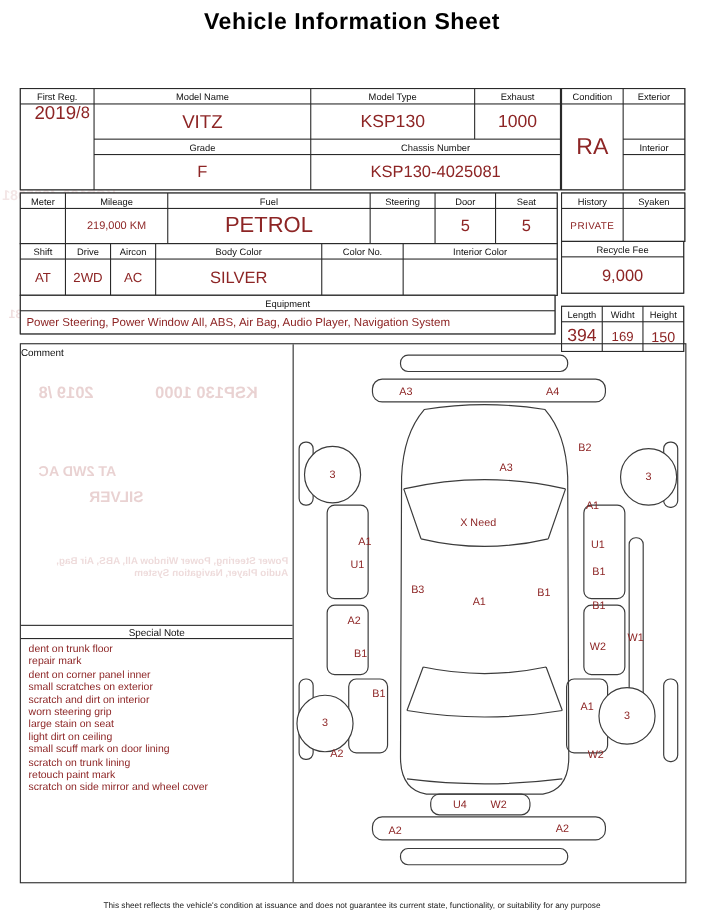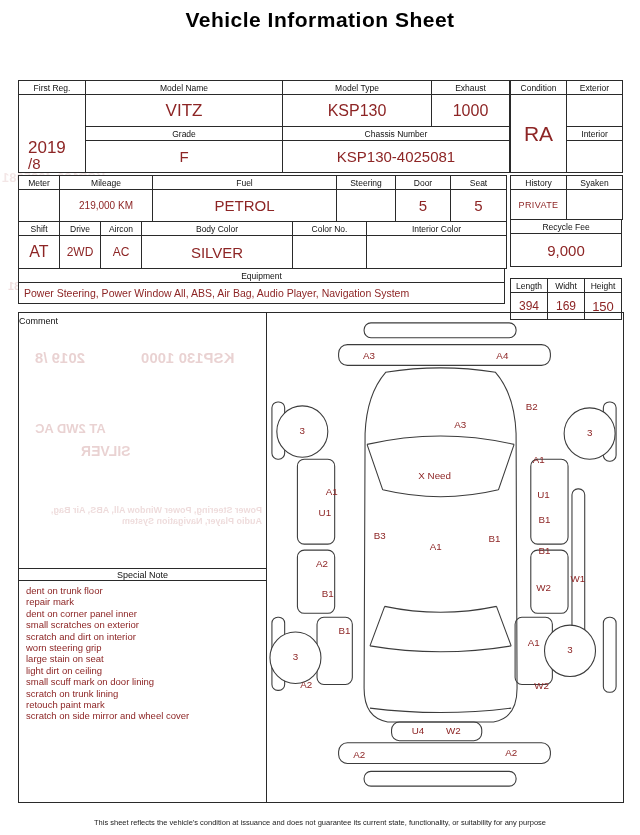--- a/index.html
+++ b/index.html
@@ -24,21 +24,21 @@
 
   .tA{left:18px;top:60px;grid-template-columns:66px 196px 148px 77px;grid-template-rows:13px 31px 13px 31px;}
   .tB{left:510px;top:60px;grid-template-columns:55px 55px;grid-template-rows:13px 31px 13px 31px;}
   .tC1{left:18px;top:155px;grid-template-columns:40px 92px 183px 58px 54px 55px;grid-template-rows:13px 31px;}
   .tC2{left:18px;top:201px;grid-template-columns:40px 40px 40px 150px 73px 139px;grid-template-rows:13px 32px;}
   .tC3{left:18px;top:248px;grid-template-columns:485px;grid-template-rows:13px 20px;}
   .tD1{left:510px;top:155px;grid-template-columns:55px 55px;grid-template-rows:13px 29px;}
   .tD2{left:510px;top:199px;grid-template-columns:110px;grid-template-rows:13px 32px;}
   .tD3{left:510px;top:258px;grid-template-columns:36px 36px 36px;grid-template-rows:13px 26px;}
 
-  .firstreg{flex-direction:column;align-items:flex-start;justify-content:flex-end;padding-left:9px;font-size:17px;line-height:16px;}
+  .firstreg{flex-direction:row;align-items:flex-start;justify-content:center;padding-left:9px;font-size:17px;line-height:16px;}
   .mainbox{position:absolute;left:18px;top:312px;width:604px;height:489px;border:1px solid var(--line);}
   .commentpane{position:absolute;left:0;top:0;width:247px;height:100%;border-right:1px solid var(--line);}
   .commenthead{position:absolute;top:3px;left:0;width:100%;text-align:left;font-size:9px;color:#111;}
   .snhead{position:absolute;top:255px;left:0;width:100%;height:13px;border-top:1px solid var(--line);border-bottom:1px solid var(--line);
     display:flex;align-items:center;justify-content:center;font-size:9px;color:#111;box-sizing:border-box;}
   .snlist{position:absolute;top:272px;left:7px;right:3px;}
   .note-line{font-size:9.5px;line-height:11.4px;color:var(--red);white-space:nowrap;}
   .diagram{position:absolute;left:249px;top:2px;width:353px;height:484px;}
   .ln{fill:none;stroke:#3c3c3c;stroke-width:1.1;}
   .wheel{fill:#ffffff;stroke:#3c3c3c;stroke-width:1.1;}
@@ -92,34 +92,34 @@
 
   <div class="tbl tC1">
     <div class="h">Meter</div>
     <div class="h">Mileage</div>
     <div class="h">Fuel</div>
     <div class="h">Steering</div>
     <div class="h">Door</div>
     <div class="h">Seat</div>
     <div class="v" style="font-size:11px"></div>
     <div class="v" style="font-size:10px">219,000 KM</div>
-    <div class="v" style="font-size:15px">PETROL</div>
+    <div class="v" style="font-size:20px">PETROL</div>
     <div class="v" style="font-size:11px"></div>
     <div class="v" style="font-size:15px">5</div>
     <div class="v" style="font-size:15px">5</div>
   </div>
 
   <div class="tbl tC2">
     <div class="h">Shift</div>
     <div class="h">Drive</div>
     <div class="h">Aircon</div>
     <div class="h">Body Color</div>
     <div class="h">Color No.</div>
     <div class="h">Interior Color</div>
-    <div class="v" style="font-size:16px">AT</div>
+    <div class="v" style="font-size:12px">AT</div>
     <div class="v" style="font-size:12px">2WD</div>
     <div class="v" style="font-size:12px">AC</div>
     <div class="v" style="font-size:15px">SILVER</div>
     <div class="v" style="font-size:12px"></div>
     <div class="v" style="font-size:12px"></div>
   </div>
 
   <div class="tbl tC3">
     <div class="h">Equipment</div>
     <div class="v" style="font-size:10.5px;justify-content:flex-start;padding-left:5px">Power Steering, Power Window All, ABS, Air Bag, Audio Player, Navigation System</div>
@@ -134,21 +134,21 @@
 
   <div class="tbl tD2">
     <div class="h">Recycle Fee</div>
     <div class="v" style="font-size:15px">9,000</div>
   </div>
 
   <div class="tbl tD3">
     <div class="h">Length</div>
     <div class="h">Widht</div>
     <div class="h">Height</div>
-    <div class="v" style="font-size:12px">394</div>
+    <div class="v" style="font-size:16px">394</div>
     <div class="v" style="font-size:12px">169</div>
     <div class="v" style="font-size:13px">150</div>
   </div>
 
   <div class="mainbox">
 
     <div class="commentpane">
       <div class="commenthead">Comment</div>
 
       <div class="ghost g0">2019 /8</div>

